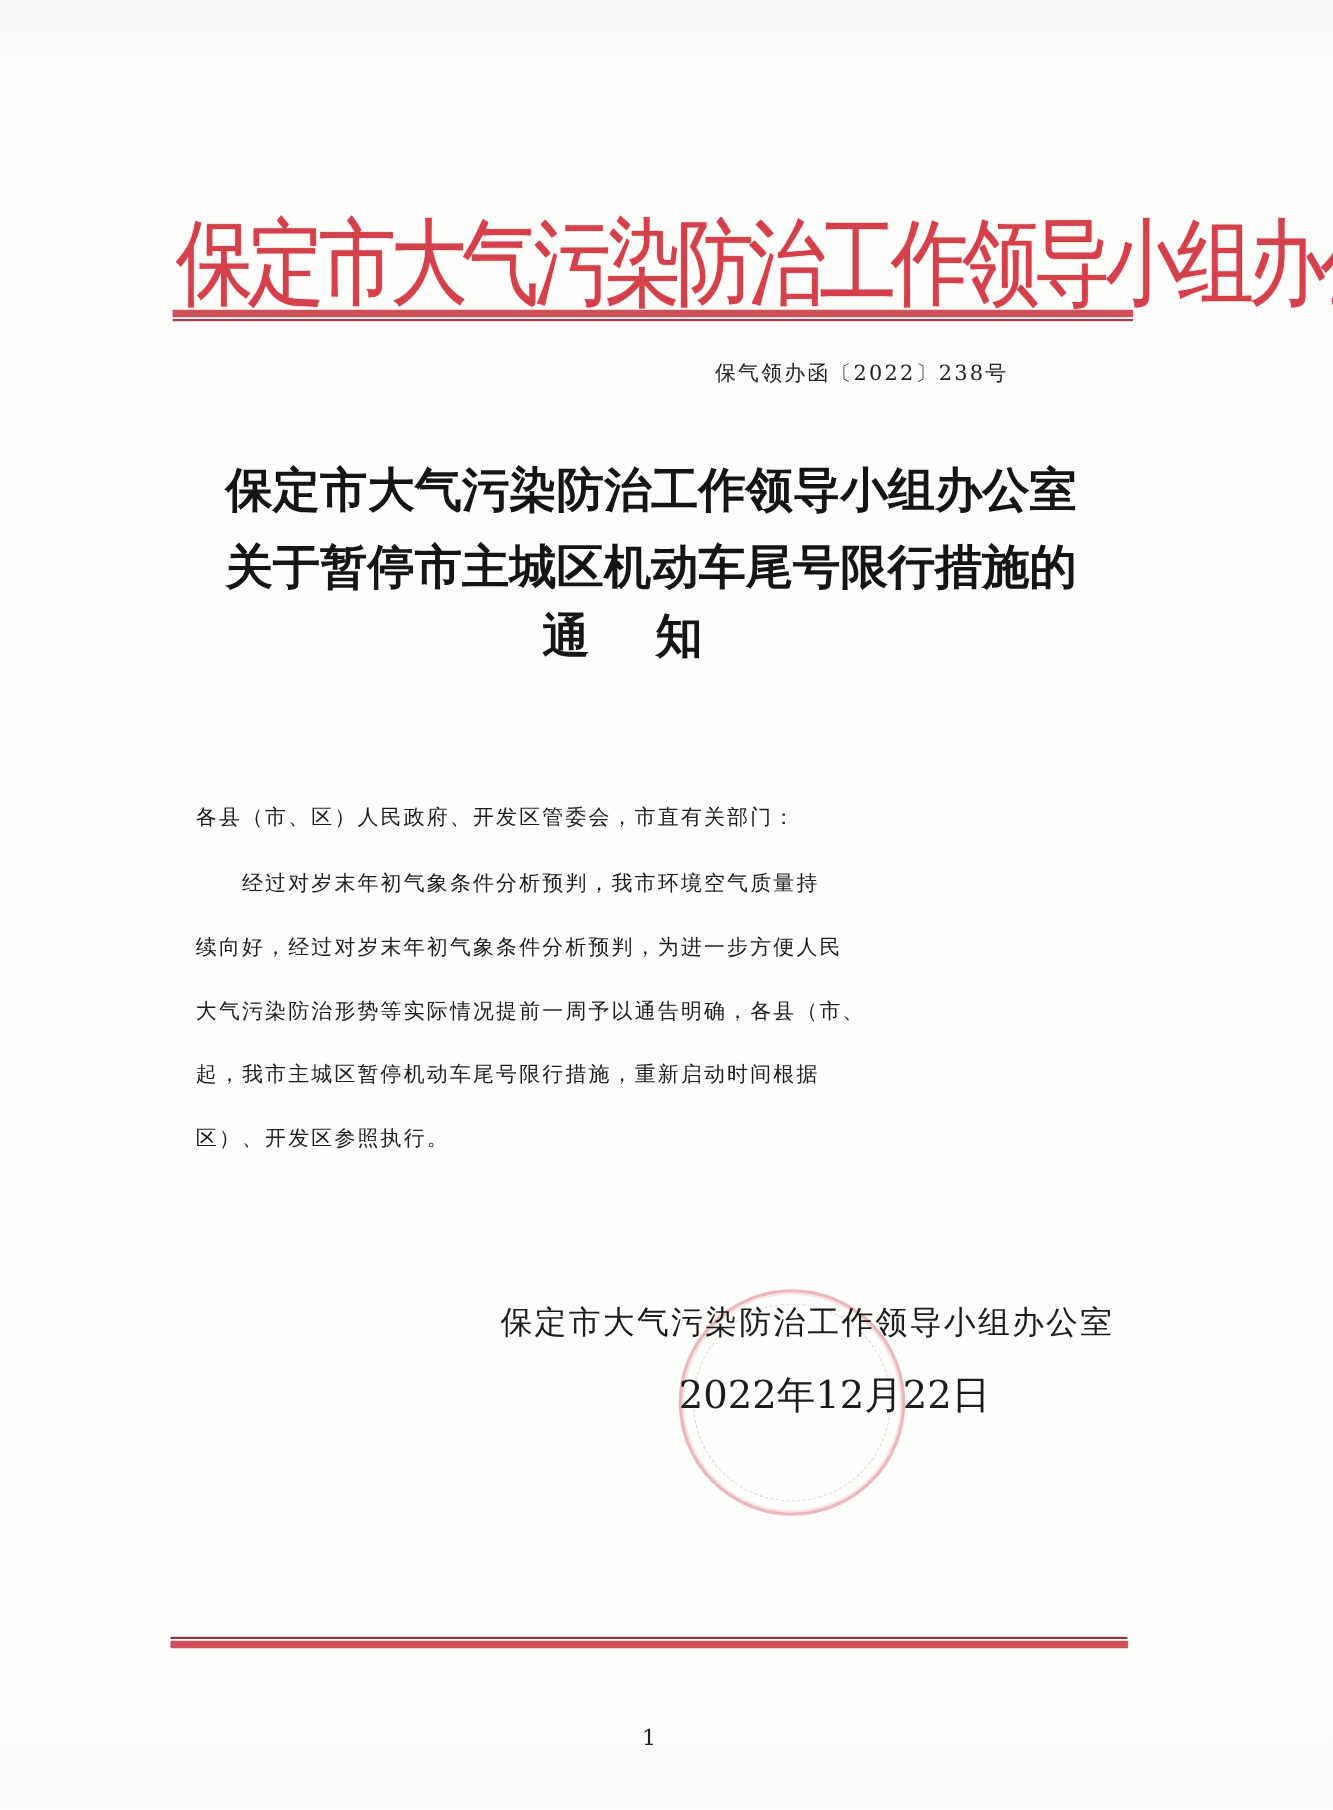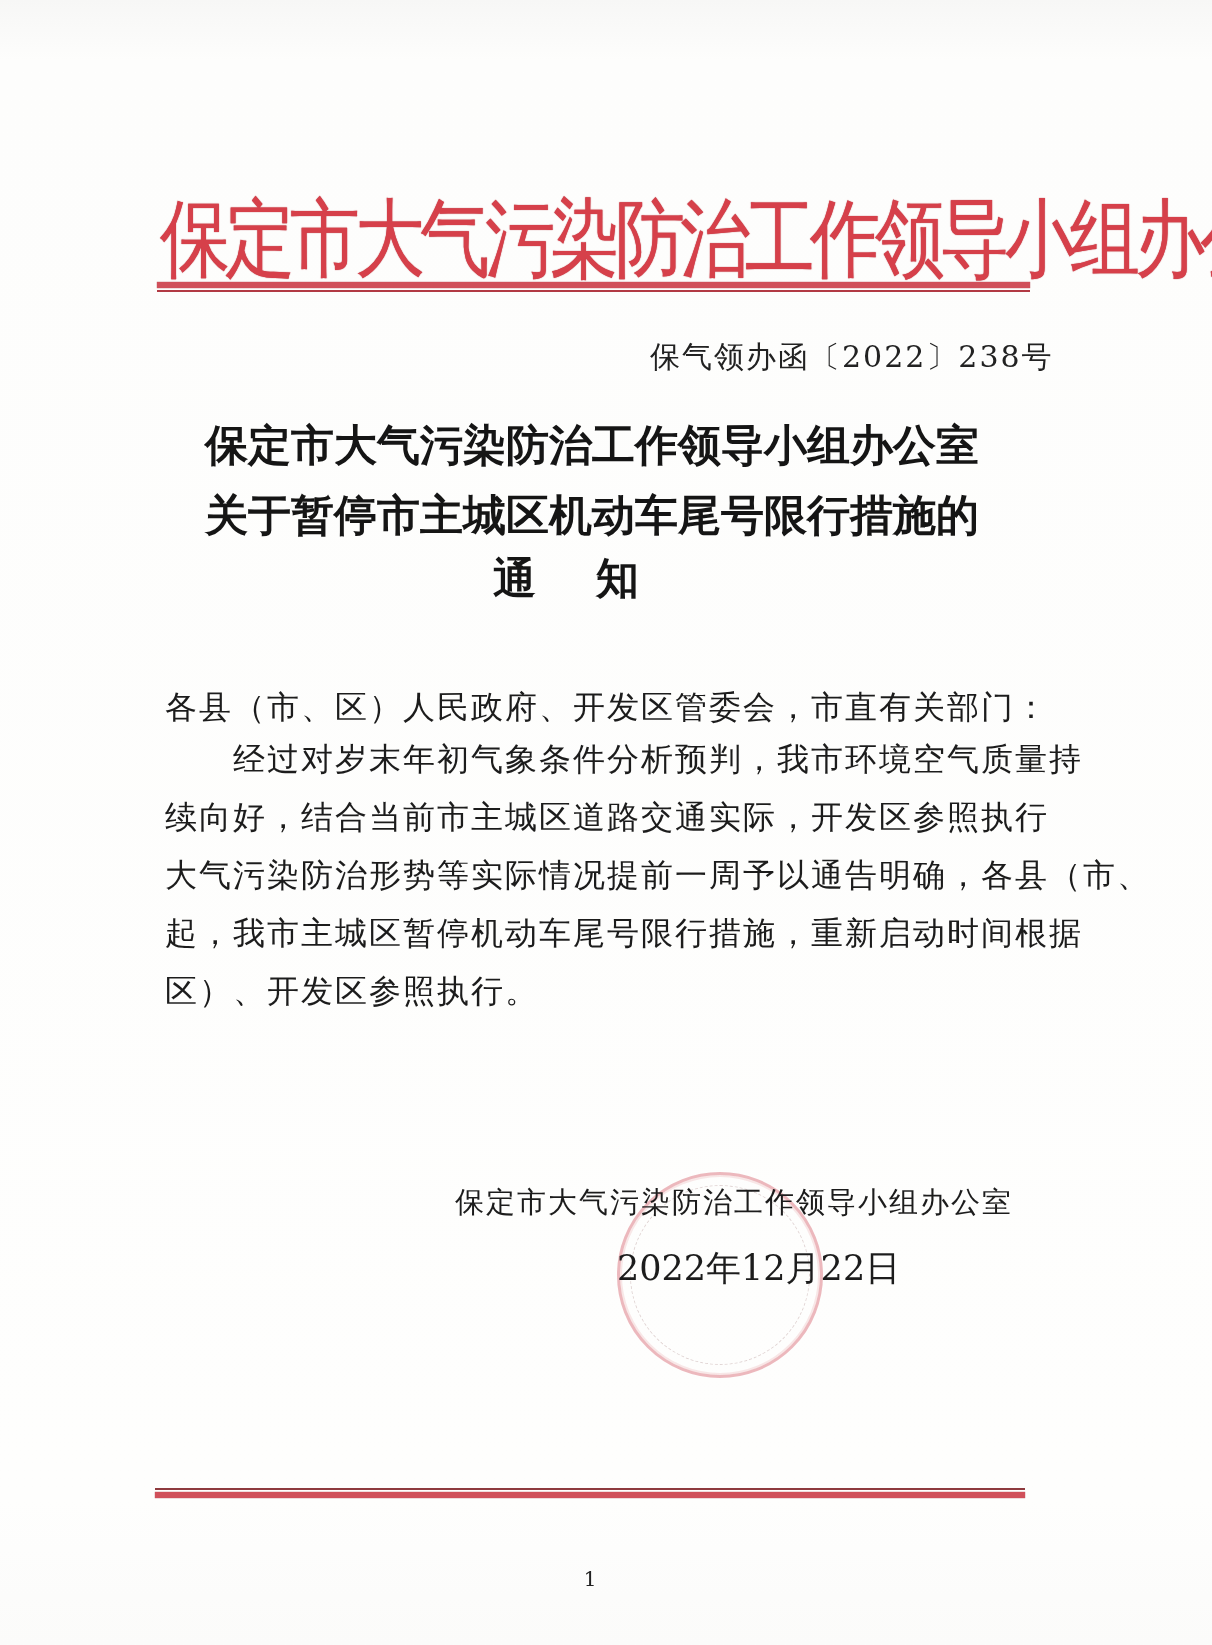--- a/index.html
+++ b/index.html
@@ -47,47 +47,48 @@
     .rule .gap { height: 2px; background: transparent; }
     .rule .thin {
       height: 2px;
       background: #b23a44;
     }
     .rule.top { top: 282px; }
     .rule.bottom { top: 1488px; left: 155px; width: 870px; }
     .rule.bottom .thin-top { height: 2px; background: #8e3a3e; }
     .doc-number {
       position: absolute;
-      left: 650px; top: 337px;
-      font-size: 30px;
+      left: 650px; top: 326px;
+      font-size: 19px;
       letter-spacing: 2px;
       color: #222;
       white-space: nowrap;
     }
     .title {
       position: absolute;
       left: 0; width: 1212px;
       text-align: center;
       font-family: "DejaVu Serif", "Liberation Serif", serif;
       font-weight: 700;
       font-size: 43px;
       color: #151515;
       white-space: nowrap;
     }
     .title.l1 { top: 417px; left: -14px; }
     .title.l2 { top: 487px; left: -14px; }
     .title.l3 { top: 550px; left: -10px; letter-spacing: 60px; }
     .body-text {
       position: absolute;
-      left: 165px;
+      left: 178px;
       width: 860px;
-      font-size: 32px;
+      font-size: 19px;
       color: #1c1c1c;
       white-space: nowrap;
       letter-spacing: 2px;
+      margin-top: 44px;
     }
     .salutation { top: 686px; }
     .para-line { height: 58px; line-height: 58px; }
     .para { top: 730px; }
     .signature {
       position: absolute;
       left: 455px; top: 1183px;
       font-size: 29px;
       letter-spacing: 2px;
       white-space: nowrap;
@@ -141,21 +142,21 @@
   <div class="doc-number">保气领办函〔2022〕238号</div>
 
   <div class="title l1">保定市大气污染防治工作领导小组办公室</div>
   <div class="title l2">关于暂停市主城区机动车尾号限行措施的</div>
   <div class="title l3">通知</div>
 
   <div class="body-text salutation">各县（市、区）人民政府、开发区管委会，市直有关部门：</div>
 
   <div class="body-text para">
     <div class="para-line">　　经过对岁末年初气象条件分析预判，我市环境空气质量持</div>
-    <div class="para-line">续向好，结合当前市主城区道路交通实际，开发区参照执行</div>
+    <div class="para-line">续向好，经过对岁末年初气象条件分析预判，为进一步方便人民</div>
     <div class="para-line">大气污染防治形势等实际情况提前一周予以通告明确，各县（市、</div>
     <div class="para-line">起，我市主城区暂停机动车尾号限行措施，重新启动时间根据</div>
     <div class="para-line">区）、开发区参照执行。</div>
   </div>
 
   <div class="seal"></div>
 
   <div class="signature">保定市大气污染防治工作领导小组办公室</div>
   <div class="sign-date">2022年12月22日</div>
 

